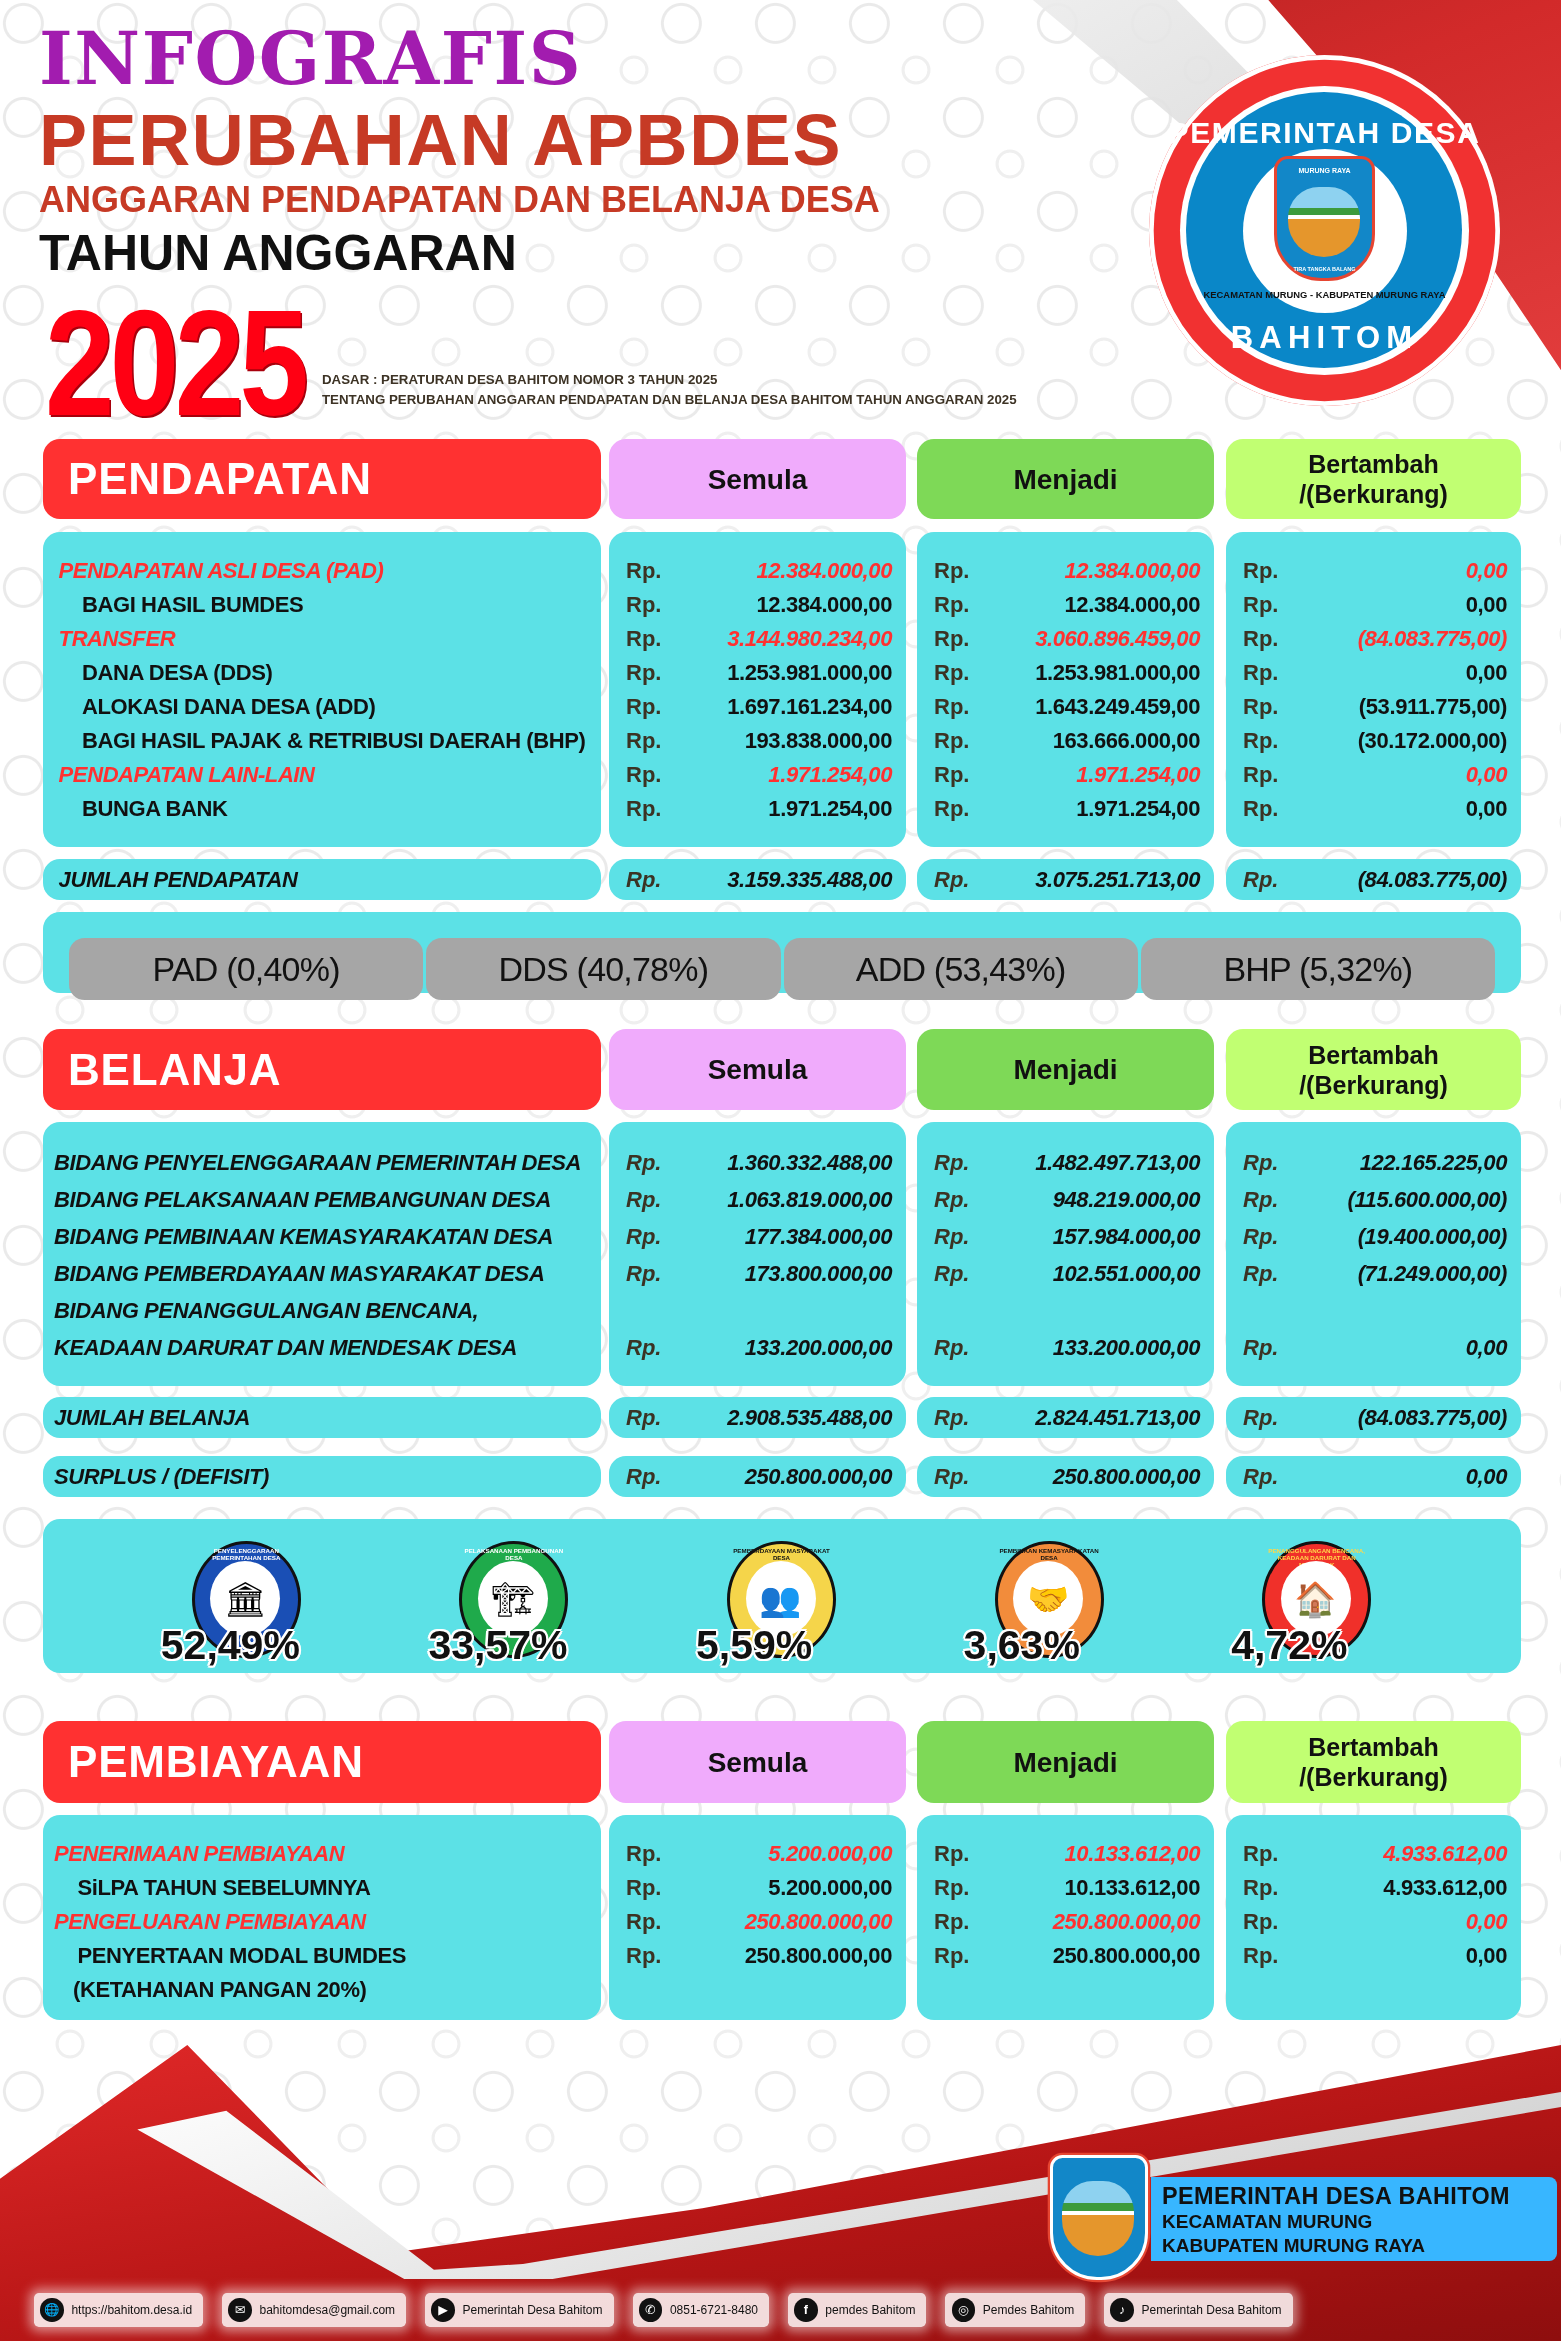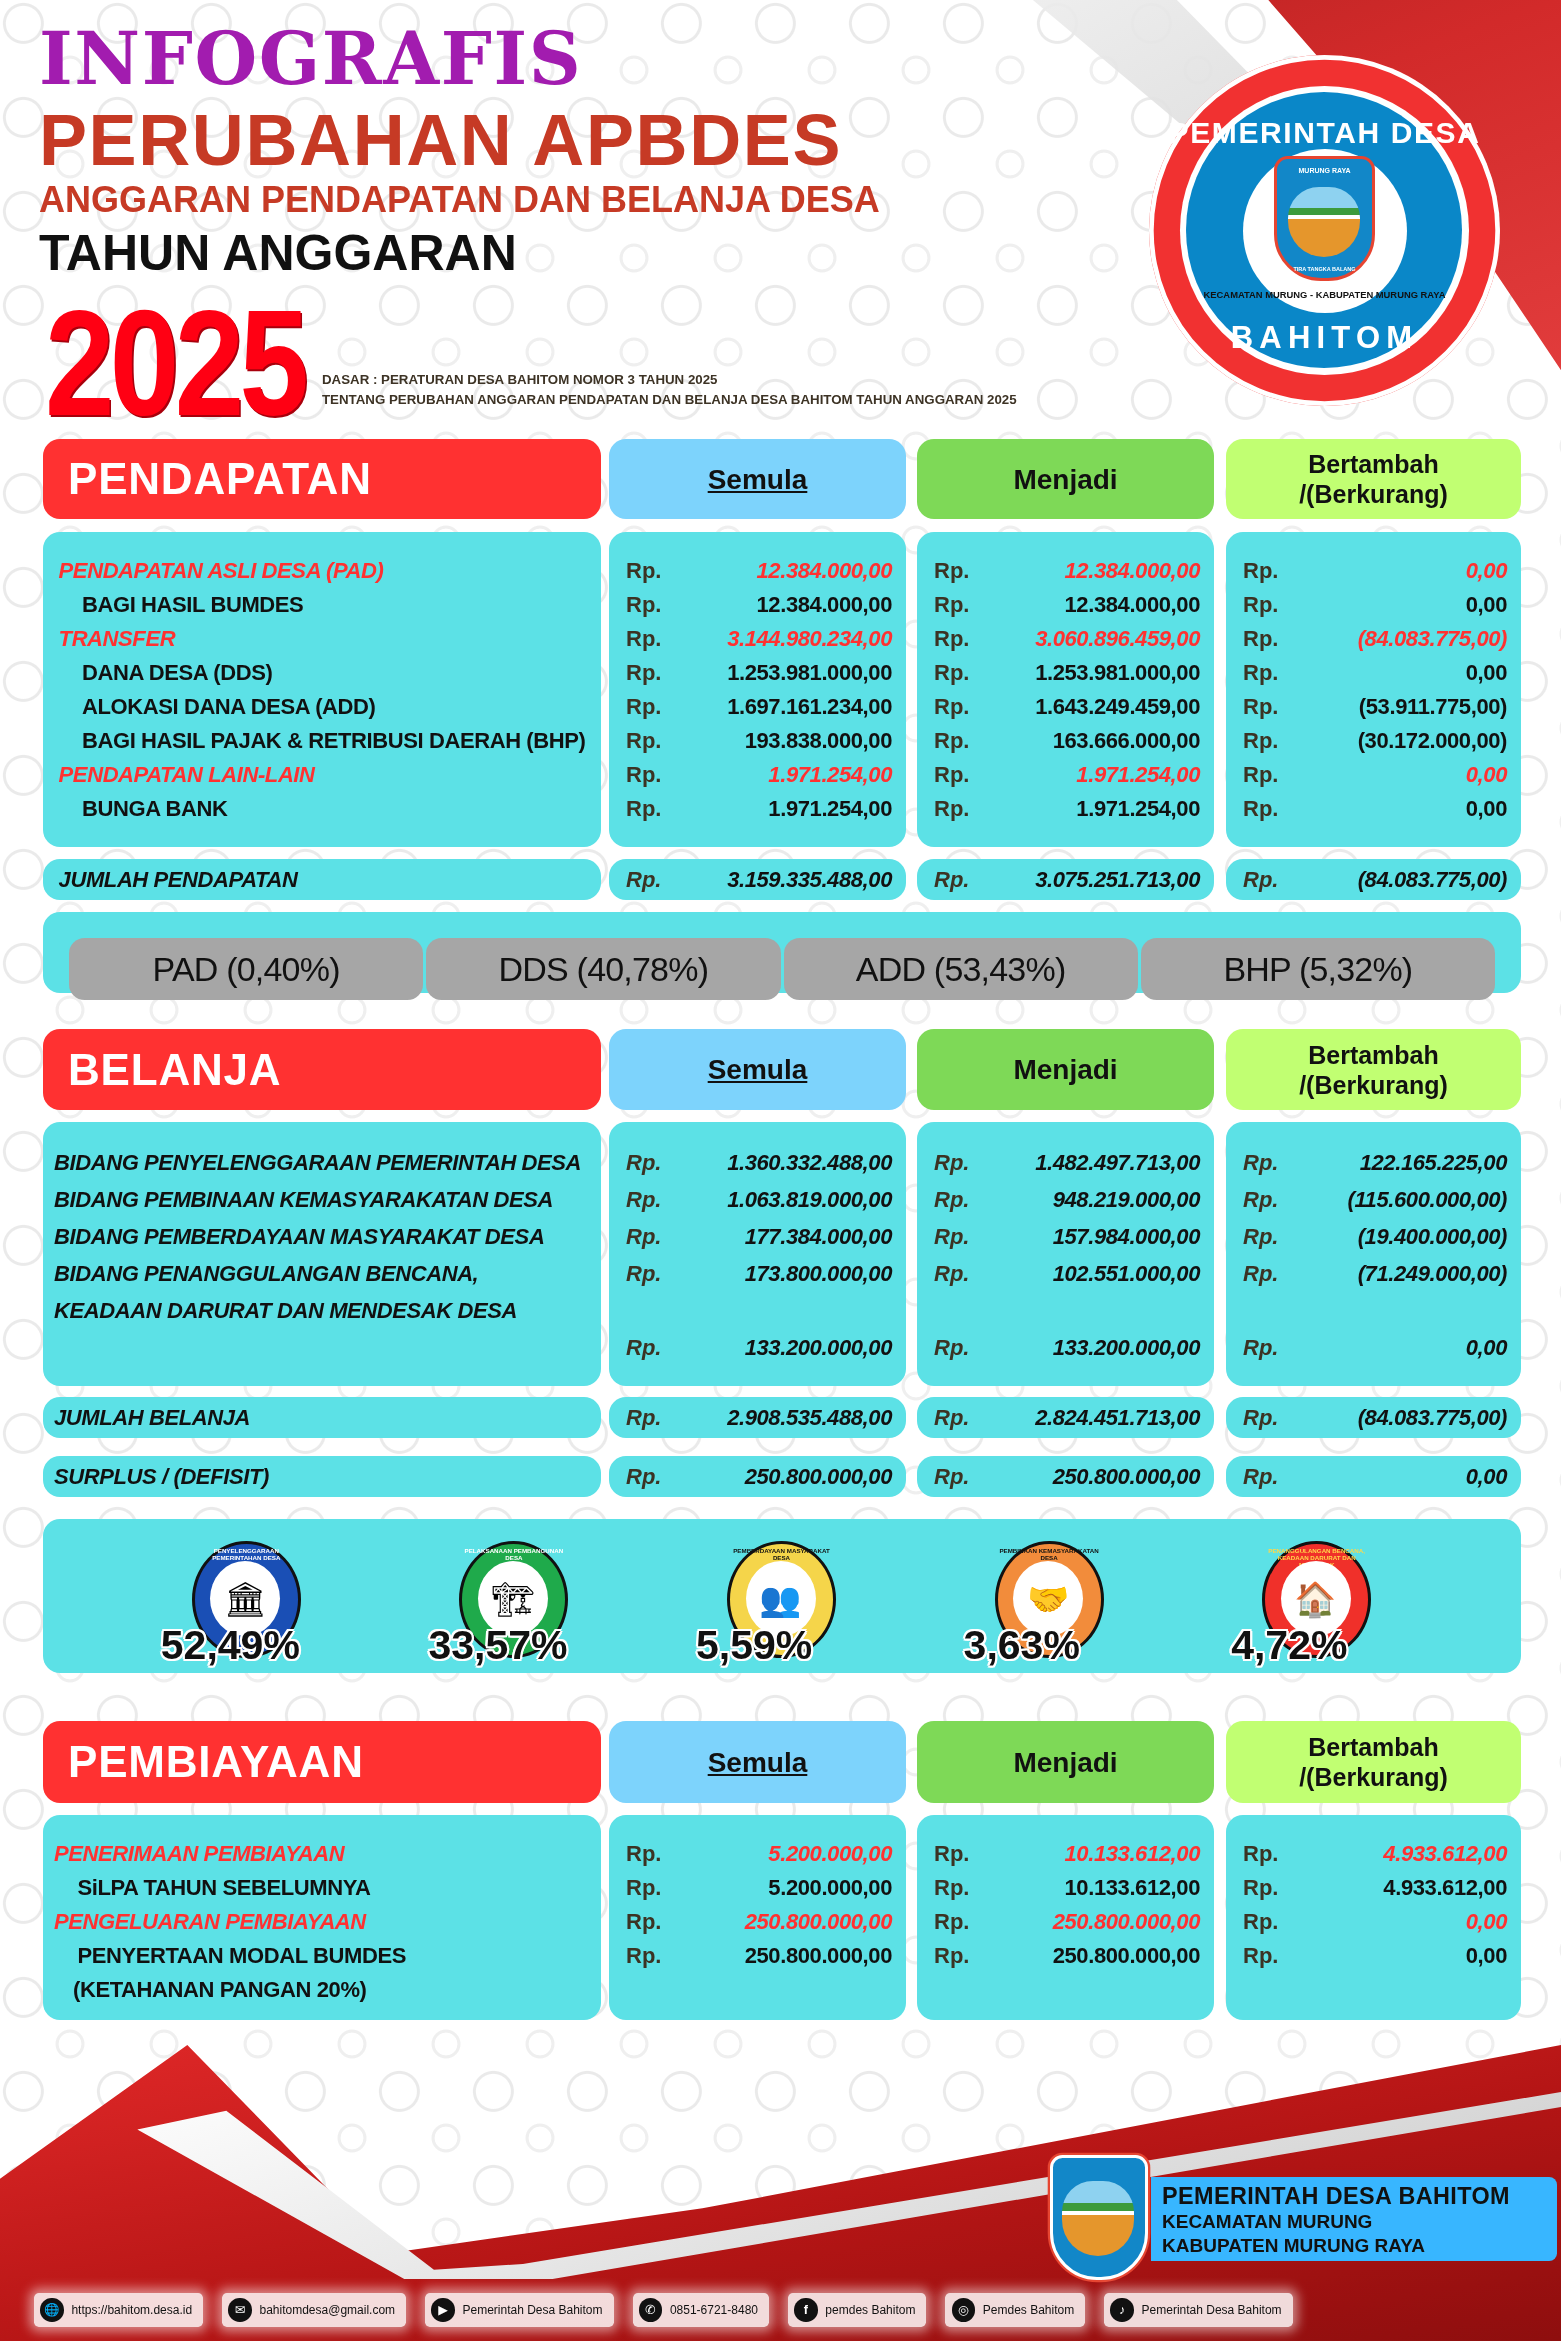--- a/index.html
+++ b/index.html
@@ -50,21 +50,21 @@
   .shield { position: absolute; left: 125px; top: 101px; width: 101px; height: 125px; background: #1287c8; border: 3.9px solid #e64531;
     border-radius: 14px 14px 47px 47px; }
   .shield-land { position: absolute; left: 11px; top: 28px; width: 72px; height: 70px; border-radius: 31px 31px 36px 36px;
     background: linear-gradient(#8ed2f0 0 30%, #3c9b3c 30% 40%, #fff 40% 46%, #e5962c 46%); }
   .shield-label { position: absolute; left: 0; top: 7.8px; width: 100%; text-align: center; font-size: 7px; color: #fff; font-weight: bold; }
   .shield-motto { position: absolute; left: 0; bottom: 6.2px; width: 100%; text-align: center; font-size: 5.5px; color: #fff; font-weight: bold; }
 
   
   .box { position: absolute; border-radius: 17px; }
   .hdr-label { background: #ff3131; color: #fff; font-weight: 900; font-size: 44px; padding-left: 25px; display: flex; align-items: center; letter-spacing: 0.8px; }
-  .hdr-semula { background: #7dd3fc; text-decoration: underline; }
+  .hdr-semula { background: #f0abfc; }
   .hdr-menjadi { background: #7ed957; }
   .hdr-ber { background: #c1ff72; }
   .hdr-col { display: flex; align-items: center; justify-content: center; text-align: center; font-weight: bold; color: #111; font-size: 28px; line-height: 31px; }
   .hdr-ber.hdr-col { font-size: 25px; line-height: 30px; }
   .cyan { background: #5ce1e6; }
 
   .lbl-list { padding: 22px 0 0 15.6px; }
   .row-label { height: 34px; line-height: 34px; font-size: 22px; font-weight: bold; color: #111; white-space: nowrap; letter-spacing: -0.4px; }
   .row-label.cat { color: #ff3131; font-style: italic; }
   .row-label.sub { padding-left: 23.4px; }
@@ -299,20 +299,21 @@
 <div class="box hdr-label" style="left:43px;top:1029px;width:558px;height:81px;">BELANJA</div>
 <div class="box hdr-semula hdr-col" style="left:609px;top:1029px;width:297px;height:81px;">Semula</div>
 <div class="box hdr-menjadi hdr-col" style="left:917px;top:1029px;width:297px;height:81px;">Menjadi</div>
 <div class="box hdr-ber hdr-col" style="left:1226px;top:1029px;width:295px;height:81px;flex-direction:column;">
   <span>Bertambah</span>
   <span>/(Berkurang)</span>
 </div>
 
 <div class="box cyan lbl-list" style="left:43px;top:1122px;width:558px;height:264px;padding-top:22px;padding-left:11px;">
   <div class="row-label ital" style="height:37px;line-height:37px;">BIDANG PENYELENGGARAAN PEMERINTAH DESA</div>
+  <div class="row-label ital" style="height:37px;line-height:37px;">BIDANG PELAKSANAAN PEMBANGUNAN DESA</div>
   <div class="row-label ital" style="height:37px;line-height:37px;">BIDANG PEMBINAAN KEMASYARAKATAN DESA</div>
   <div class="row-label ital" style="height:37px;line-height:37px;">BIDANG PEMBERDAYAAN MASYARAKAT DESA</div>
   <div class="row-label ital" style="height:37px;line-height:37px;">BIDANG PENANGGULANGAN BENCANA,</div>
   <div class="row-label ital" style="height:37px;line-height:37px;">KEADAAN DARURAT DAN MENDESAK DESA</div>
 </div>
 
 <div class="box cyan val-list" style="left:609px;top:1122px;width:297px;height:264px;padding-top:22px;">
   <div class="val-row ital" style="height:37px;">
       <span class="rp">Rp.</span>
       <span class="num">1.360.332.488,00</span>

